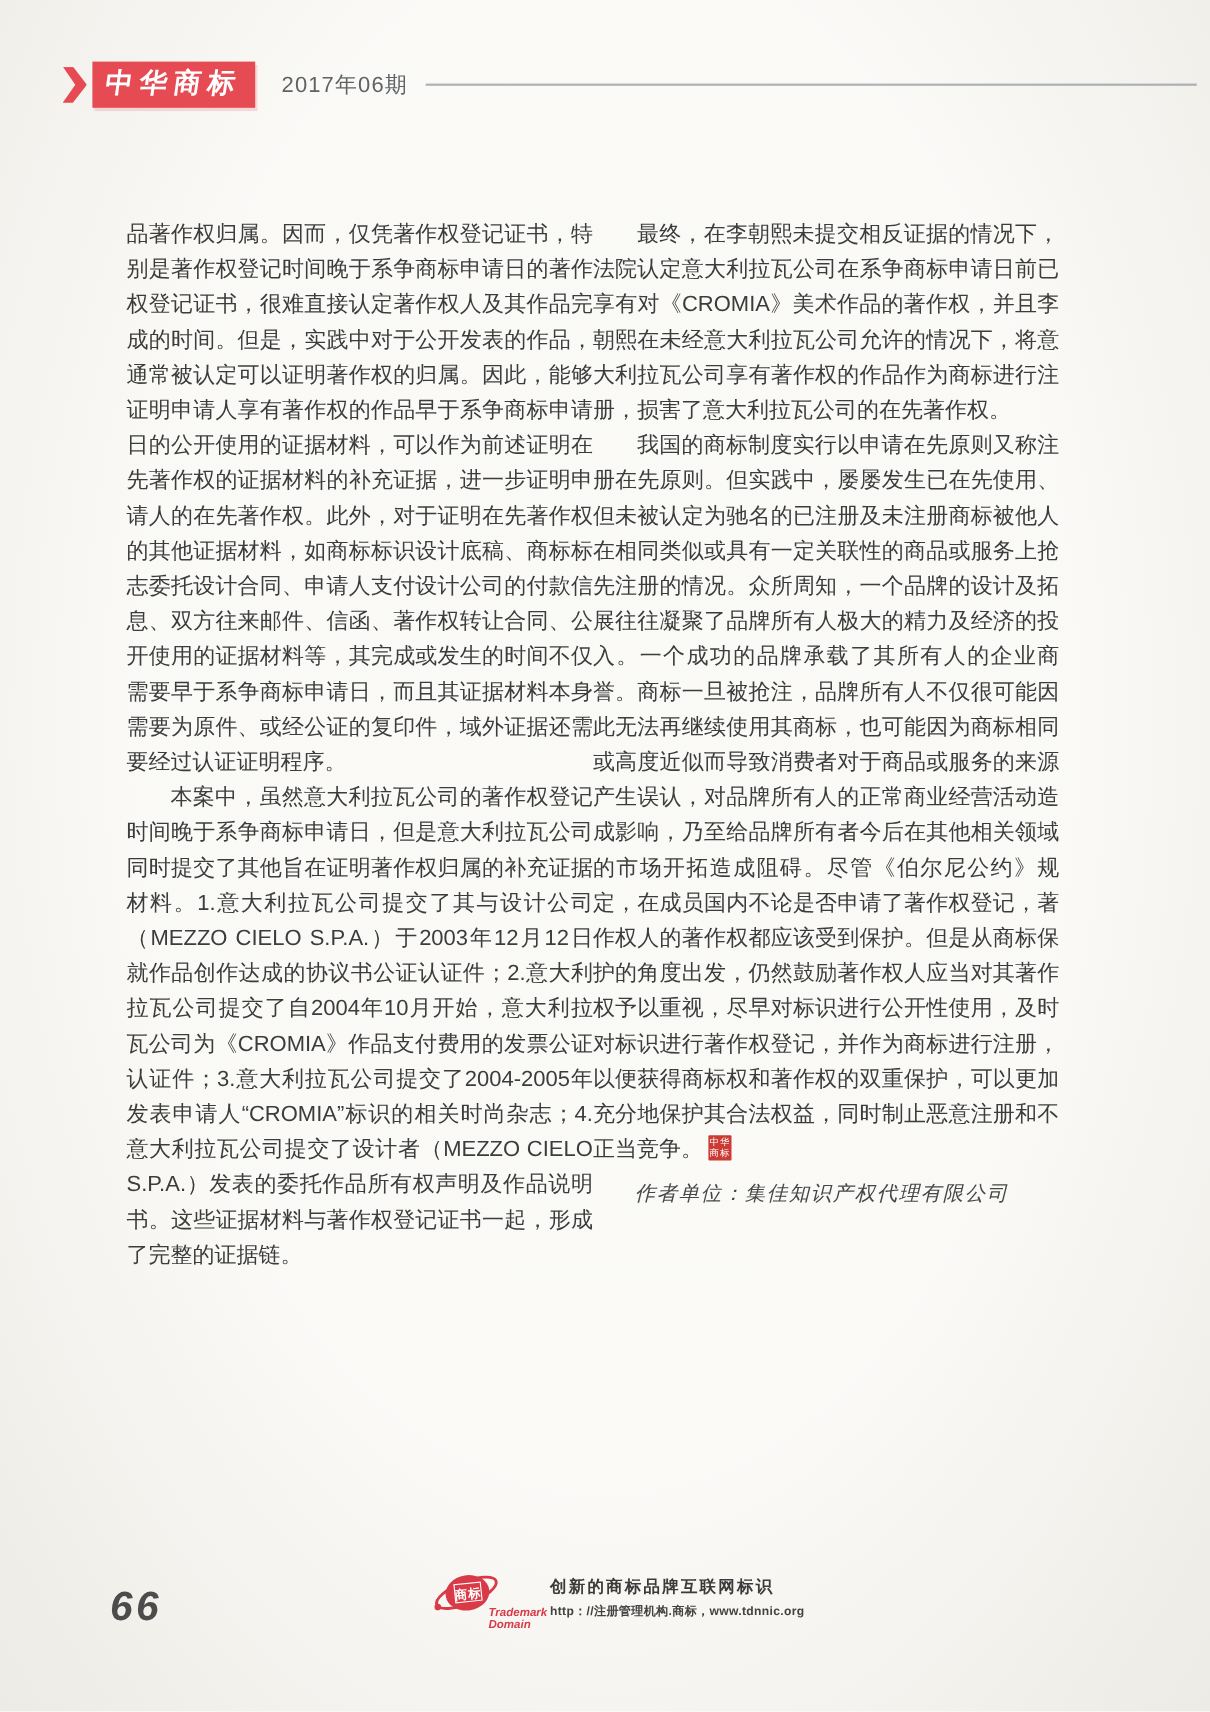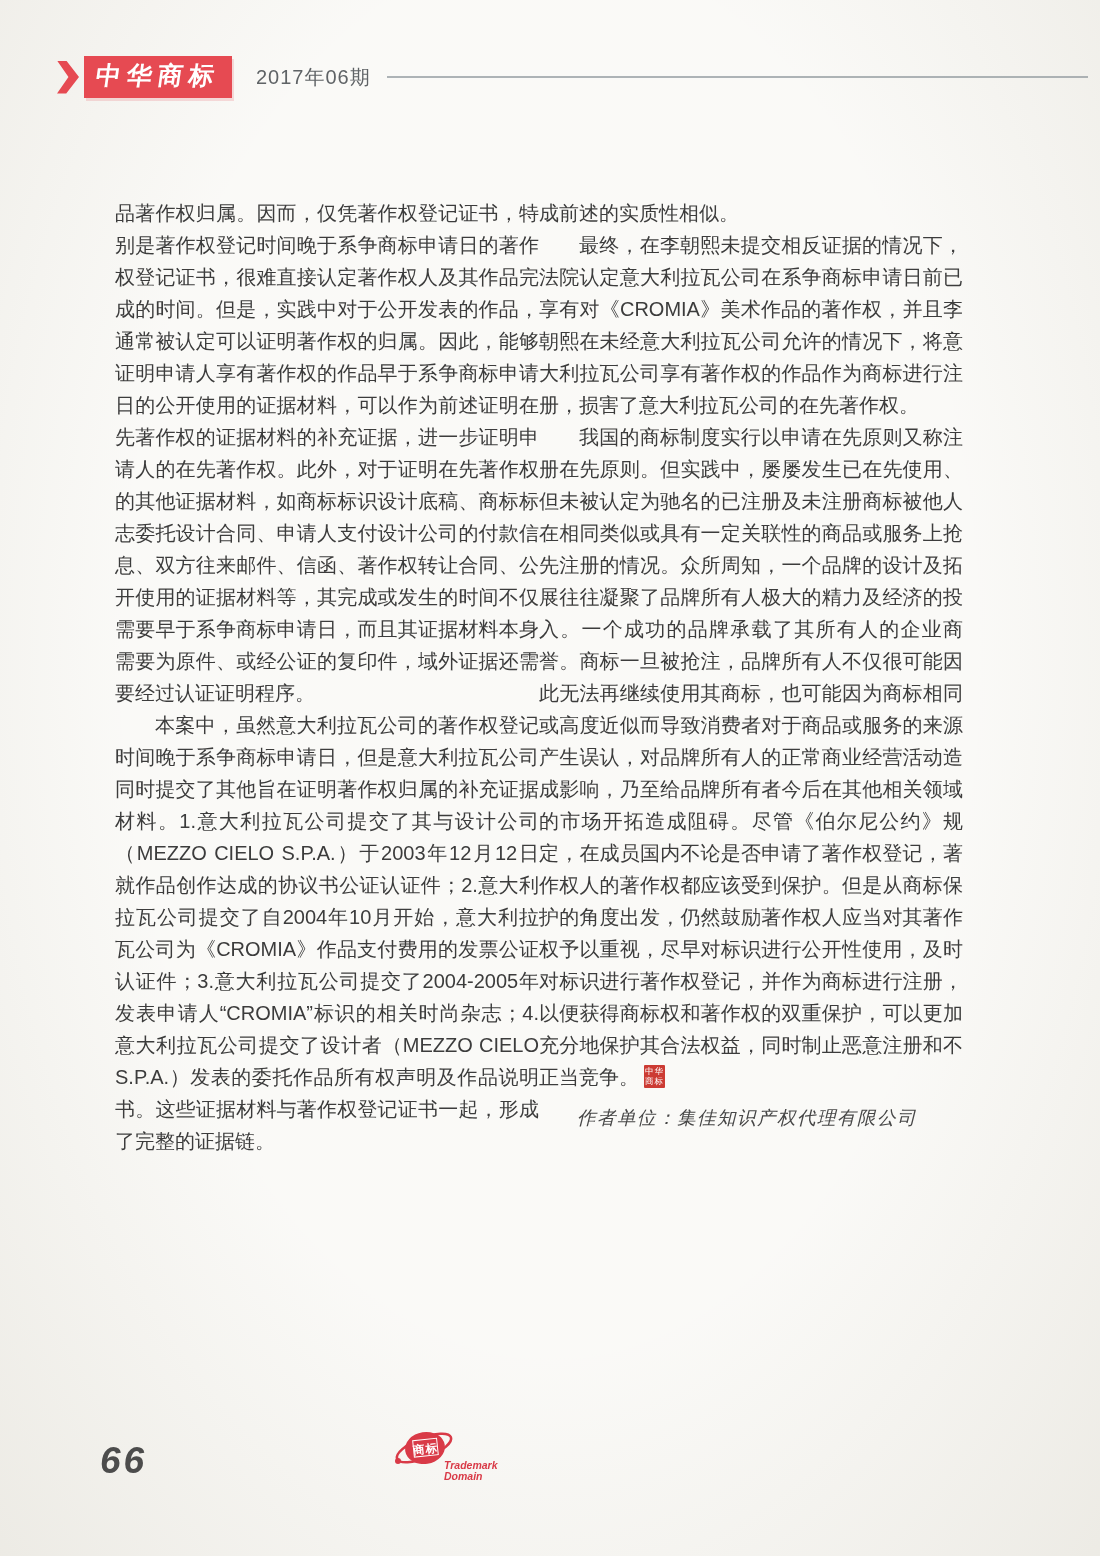--- a/index.html
+++ b/index.html
@@ -57,34 +57,37 @@
     <span class="issue">2017年06期</span>
     <span class="rule"></span>
   </div>
 
   <div class="columns">
     <section class="col">
       <p class="cont">品著作权归属。因而，仅凭著作权登记证书，特别是著作权登记时间晚于系争商标申请日的著作权登记证书，很难直接认定著作权人及其作品完成的时间。但是，实践中对于公开发表的作品，通常被认定可以证明著作权的归属。因此，能够证明申请人享有著作权的作品早于系争商标申请日的公开使用的证据材料，可以作为前述证明在先著作权的证据材料的补充证据，进一步证明申请人的在先著作权。此外，对于证明在先著作权的其他证据材料，如商标标识设计底稿、商标标志委托设计合同、申请人支付设计公司的付款信息、双方往来邮件、信函、著作权转让合同、公开使用的证据材料等，其完成或发生的时间不仅需要早于系争商标申请日，而且其证据材料本身需要为原件、或经公证的复印件，域外证据还需要经过认证证明程序。</p>
       <p class="ind">本案中，虽然意大利拉瓦公司的著作权登记时间晚于系争商标申请日，但是意大利拉瓦公司同时提交了其他旨在证明著作权归属的补充证据材料。1.意大利拉瓦公司提交了其与设计公司（MEZZO CIELO S.P.A.）于2003年12月12日就作品创作达成的协议书公证认证件；2.意大利拉瓦公司提交了自2004年10月开始，意大利拉瓦公司为《CROMIA》作品支付费用的发票公证认证件；3.意大利拉瓦公司提交了2004-2005年发表申请人“CROMIA”标识的相关时尚杂志；4.意大利拉瓦公司提交了设计者（MEZZO CIELO S.P.A.）发表的委托作品所有权声明及作品说明书。这些证据材料与著作权登记证书一起，形成了完整的证据链。</p>
     </section>
     <section class="col">
-      <p class="cont">成前述的实质性相似。</p>
       <p class="ind">最终，在李朝熙未提交相反证据的情况下，法院认定意大利拉瓦公司在系争商标申请日前已享有对《CROMIA》美术作品的著作权，并且李朝熙在未经意大利拉瓦公司允许的情况下，将意大利拉瓦公司享有著作权的作品作为商标进行注册，损害了意大利拉瓦公司的在先著作权。</p>
       <p class="ind"><span>我国的商标制度实行以申请在先原则又称注册在先原则。但实践中，屡屡发生已在先使用、但未被认定为驰名的已注册及未注册商标被他人在相同类似或具有一定关联性的商品或服务上抢先注册的情况。众所周知，一个品牌的设计及拓展往往凝聚了品牌所有人极大的精力及经济的投入。一个成功的品牌承载了其所有人的企业商誉。商标一旦被抢注，品牌所有人不仅很可能因此无法再继续使用其商标，也可能因为商标相同或高度近似而导致消费者对于商品或服务的来源产生误认，对品牌所有人的正常商业经营活动造成影响，乃至给品牌所有者今后在其他相关领域的市场开拓造成阻碍。尽管《伯尔尼公约》规定，在成员国内不论是否申请了著作权登记，著作权人的著作权都应该受到保护。但是从商标保护的角度出发，仍然鼓励著作权人应当对其著作权予以重视，尽早对标识进行公开性使用，及时对标识进行著作权登记，并作为商标进行注册，以便获得商标权和著作权的双重保护，可以更加充分地保护其合法权益，同时制止恶意注册和不正当竞争。</span><span class="seal">中华商标</span></p>
       <p class="author">作者单位：集佳知识产权代理有限公司</p>
     </section>
   </div>
 
   <span class="pageno">66</span>
 
   <div class="footer-brand">
     <svg width="104" height="60" viewBox="0 0 104 60" aria-hidden="true">
       <ellipse cx="30" cy="24" rx="29" ry="10" transform="rotate(-22 30 24)" fill="none" stroke="var(--logo-red)" stroke-width="2.6"></ellipse>
       <ellipse cx="31" cy="24" rx="20" ry="16" transform="rotate(-9 31 24)" fill="var(--logo-red)"></ellipse>
       <rect x="19.5" y="15.5" width="24" height="16.5" fill="none" stroke="#ffffff" stroke-width="1" transform="rotate(-6 31 24)"></rect>
       <text x="31.5" y="29" transform="rotate(-6 31 24)" text-anchor="middle" font-size="11.5" font-weight="bold" fill="#ffffff" letter-spacing="1">商标</text>
       <circle cx="4" cy="37" r="3" fill="var(--logo-red)"></circle>
       <text x="50" y="45" font-size="10.5" font-style="italic" font-weight="bold" fill="var(--logo-red)">Trademark</text>
       <text x="50" y="56" font-size="10.5" font-style="italic" font-weight="bold" fill="var(--logo-red)">Domain</text>
     </svg>
+    <div class="slogan-block">
+      <div class="slogan">创新的商标品牌互联网标识</div>
+      <div class="url">http：//注册管理机构.商标，www.tdnnic.org</div>
+    </div>
   </div>
 
 </div>
 
 </body></html>

